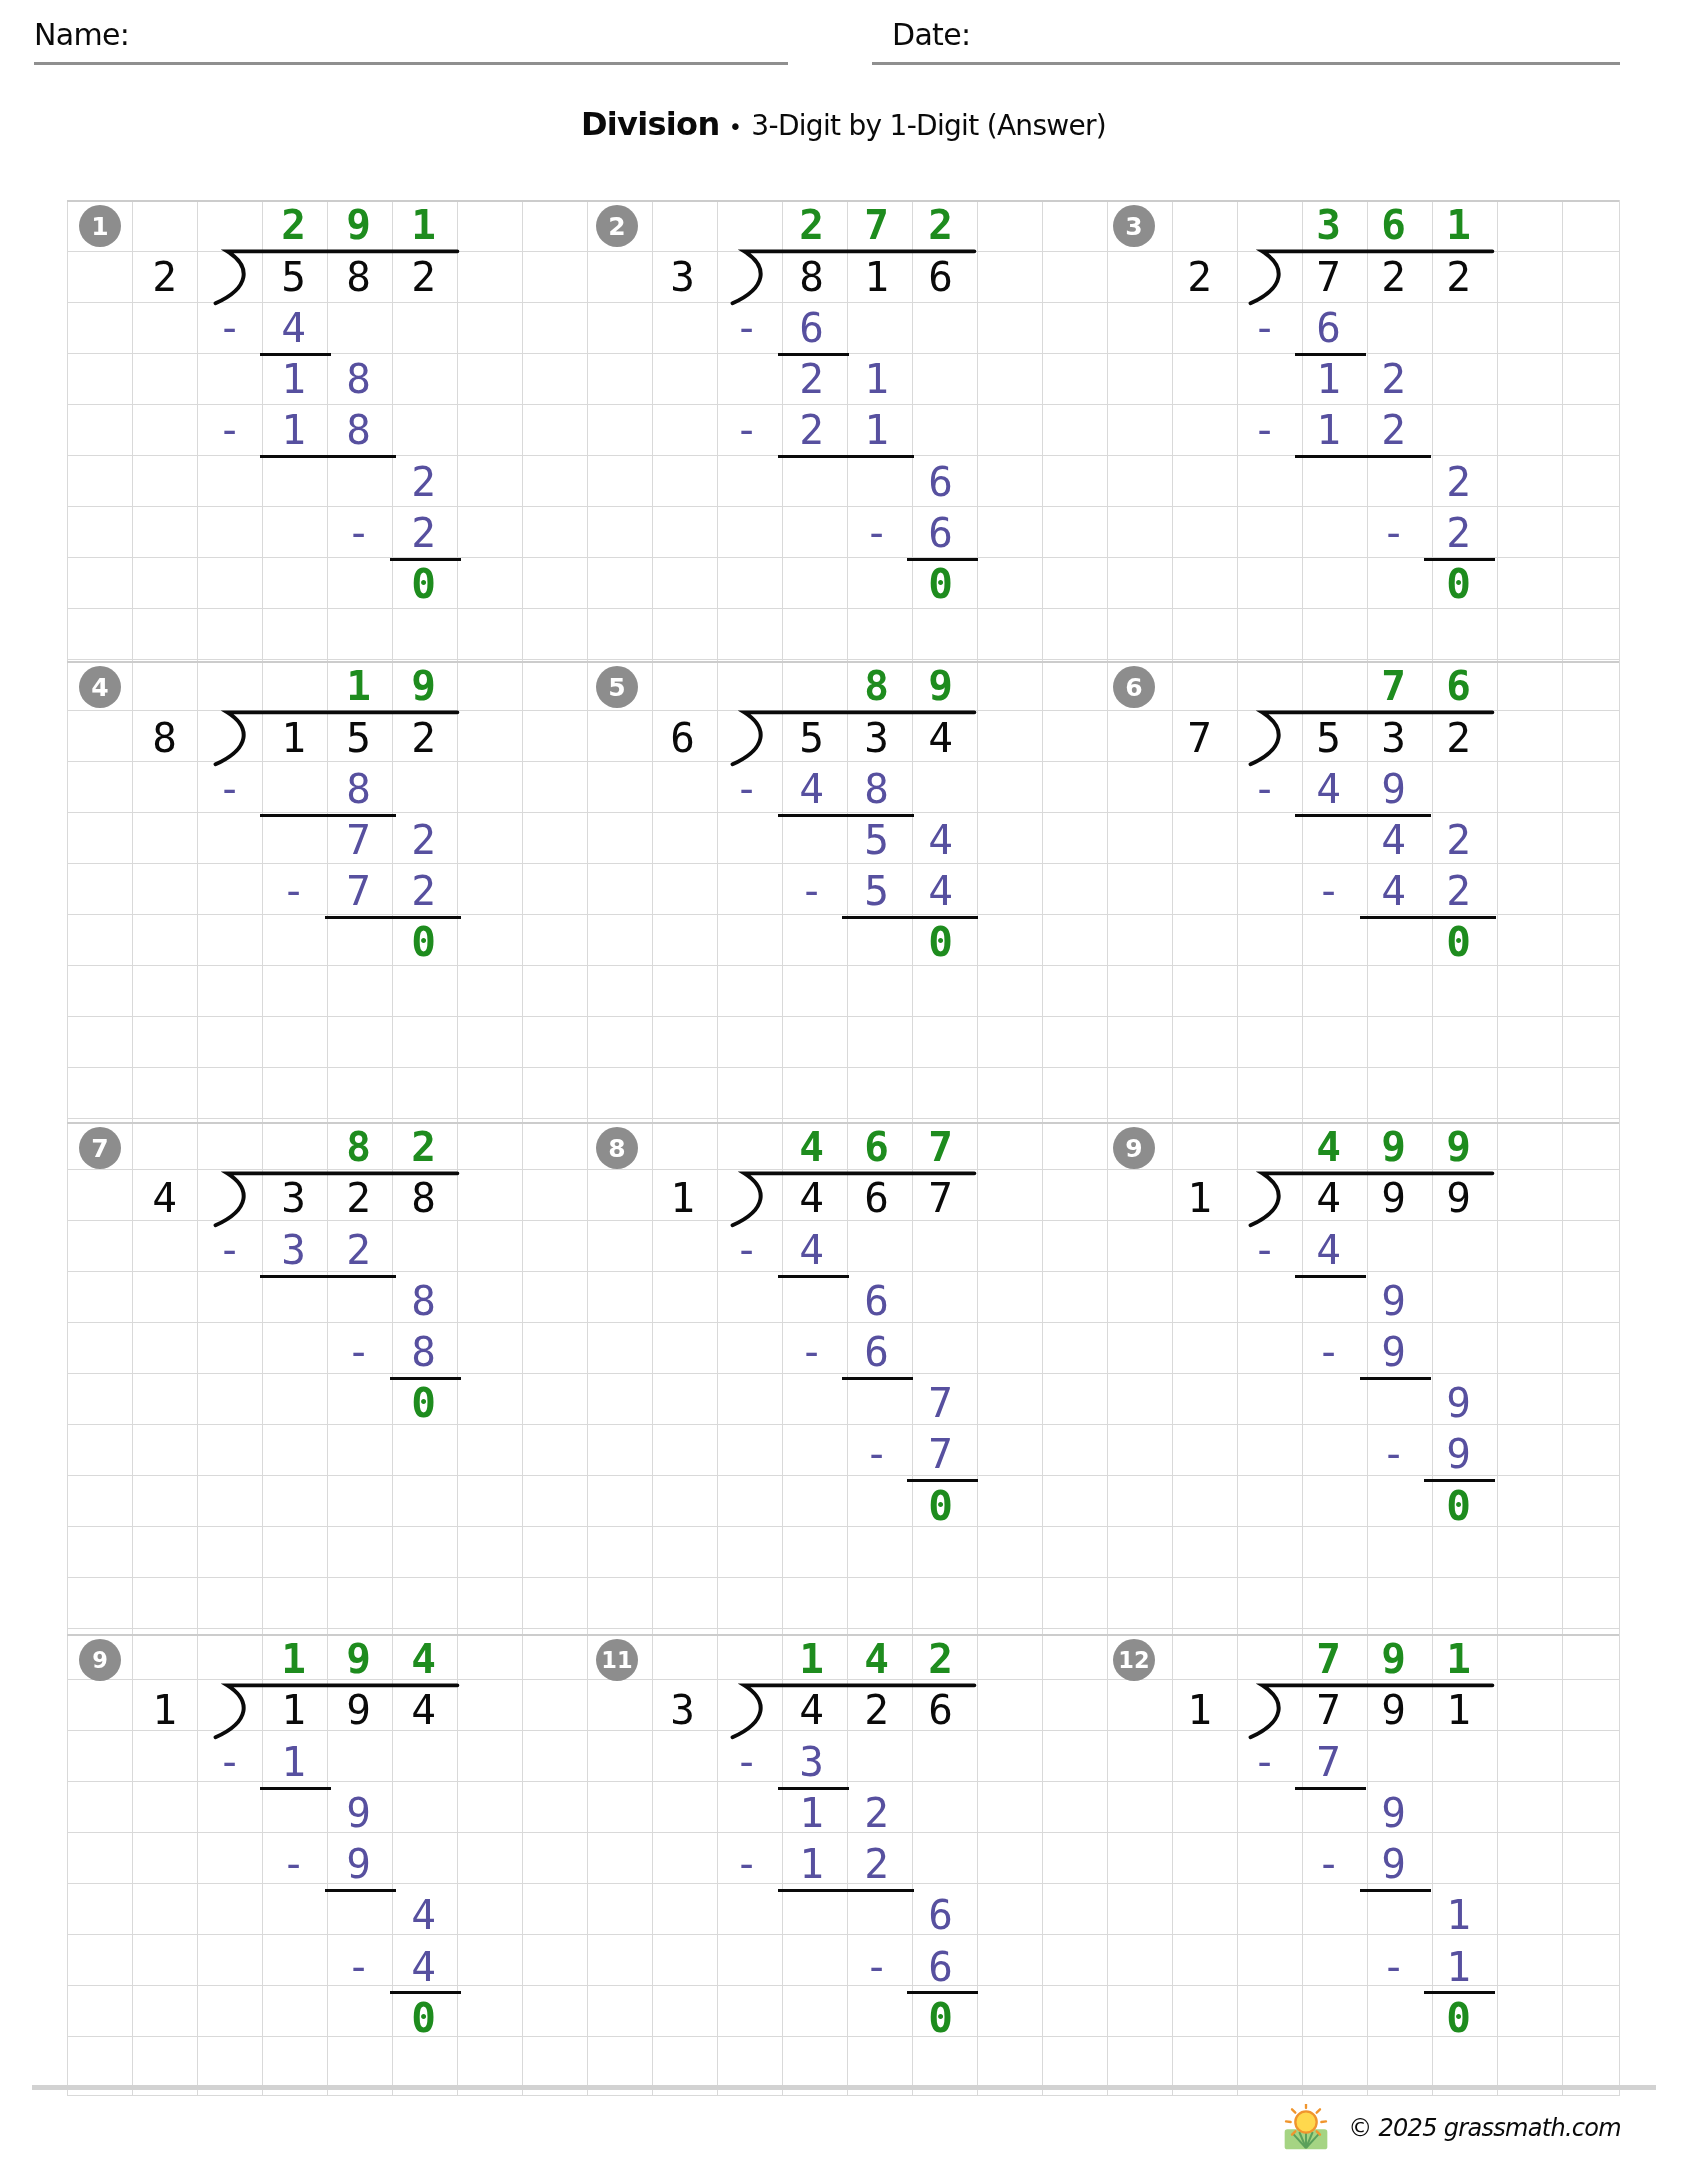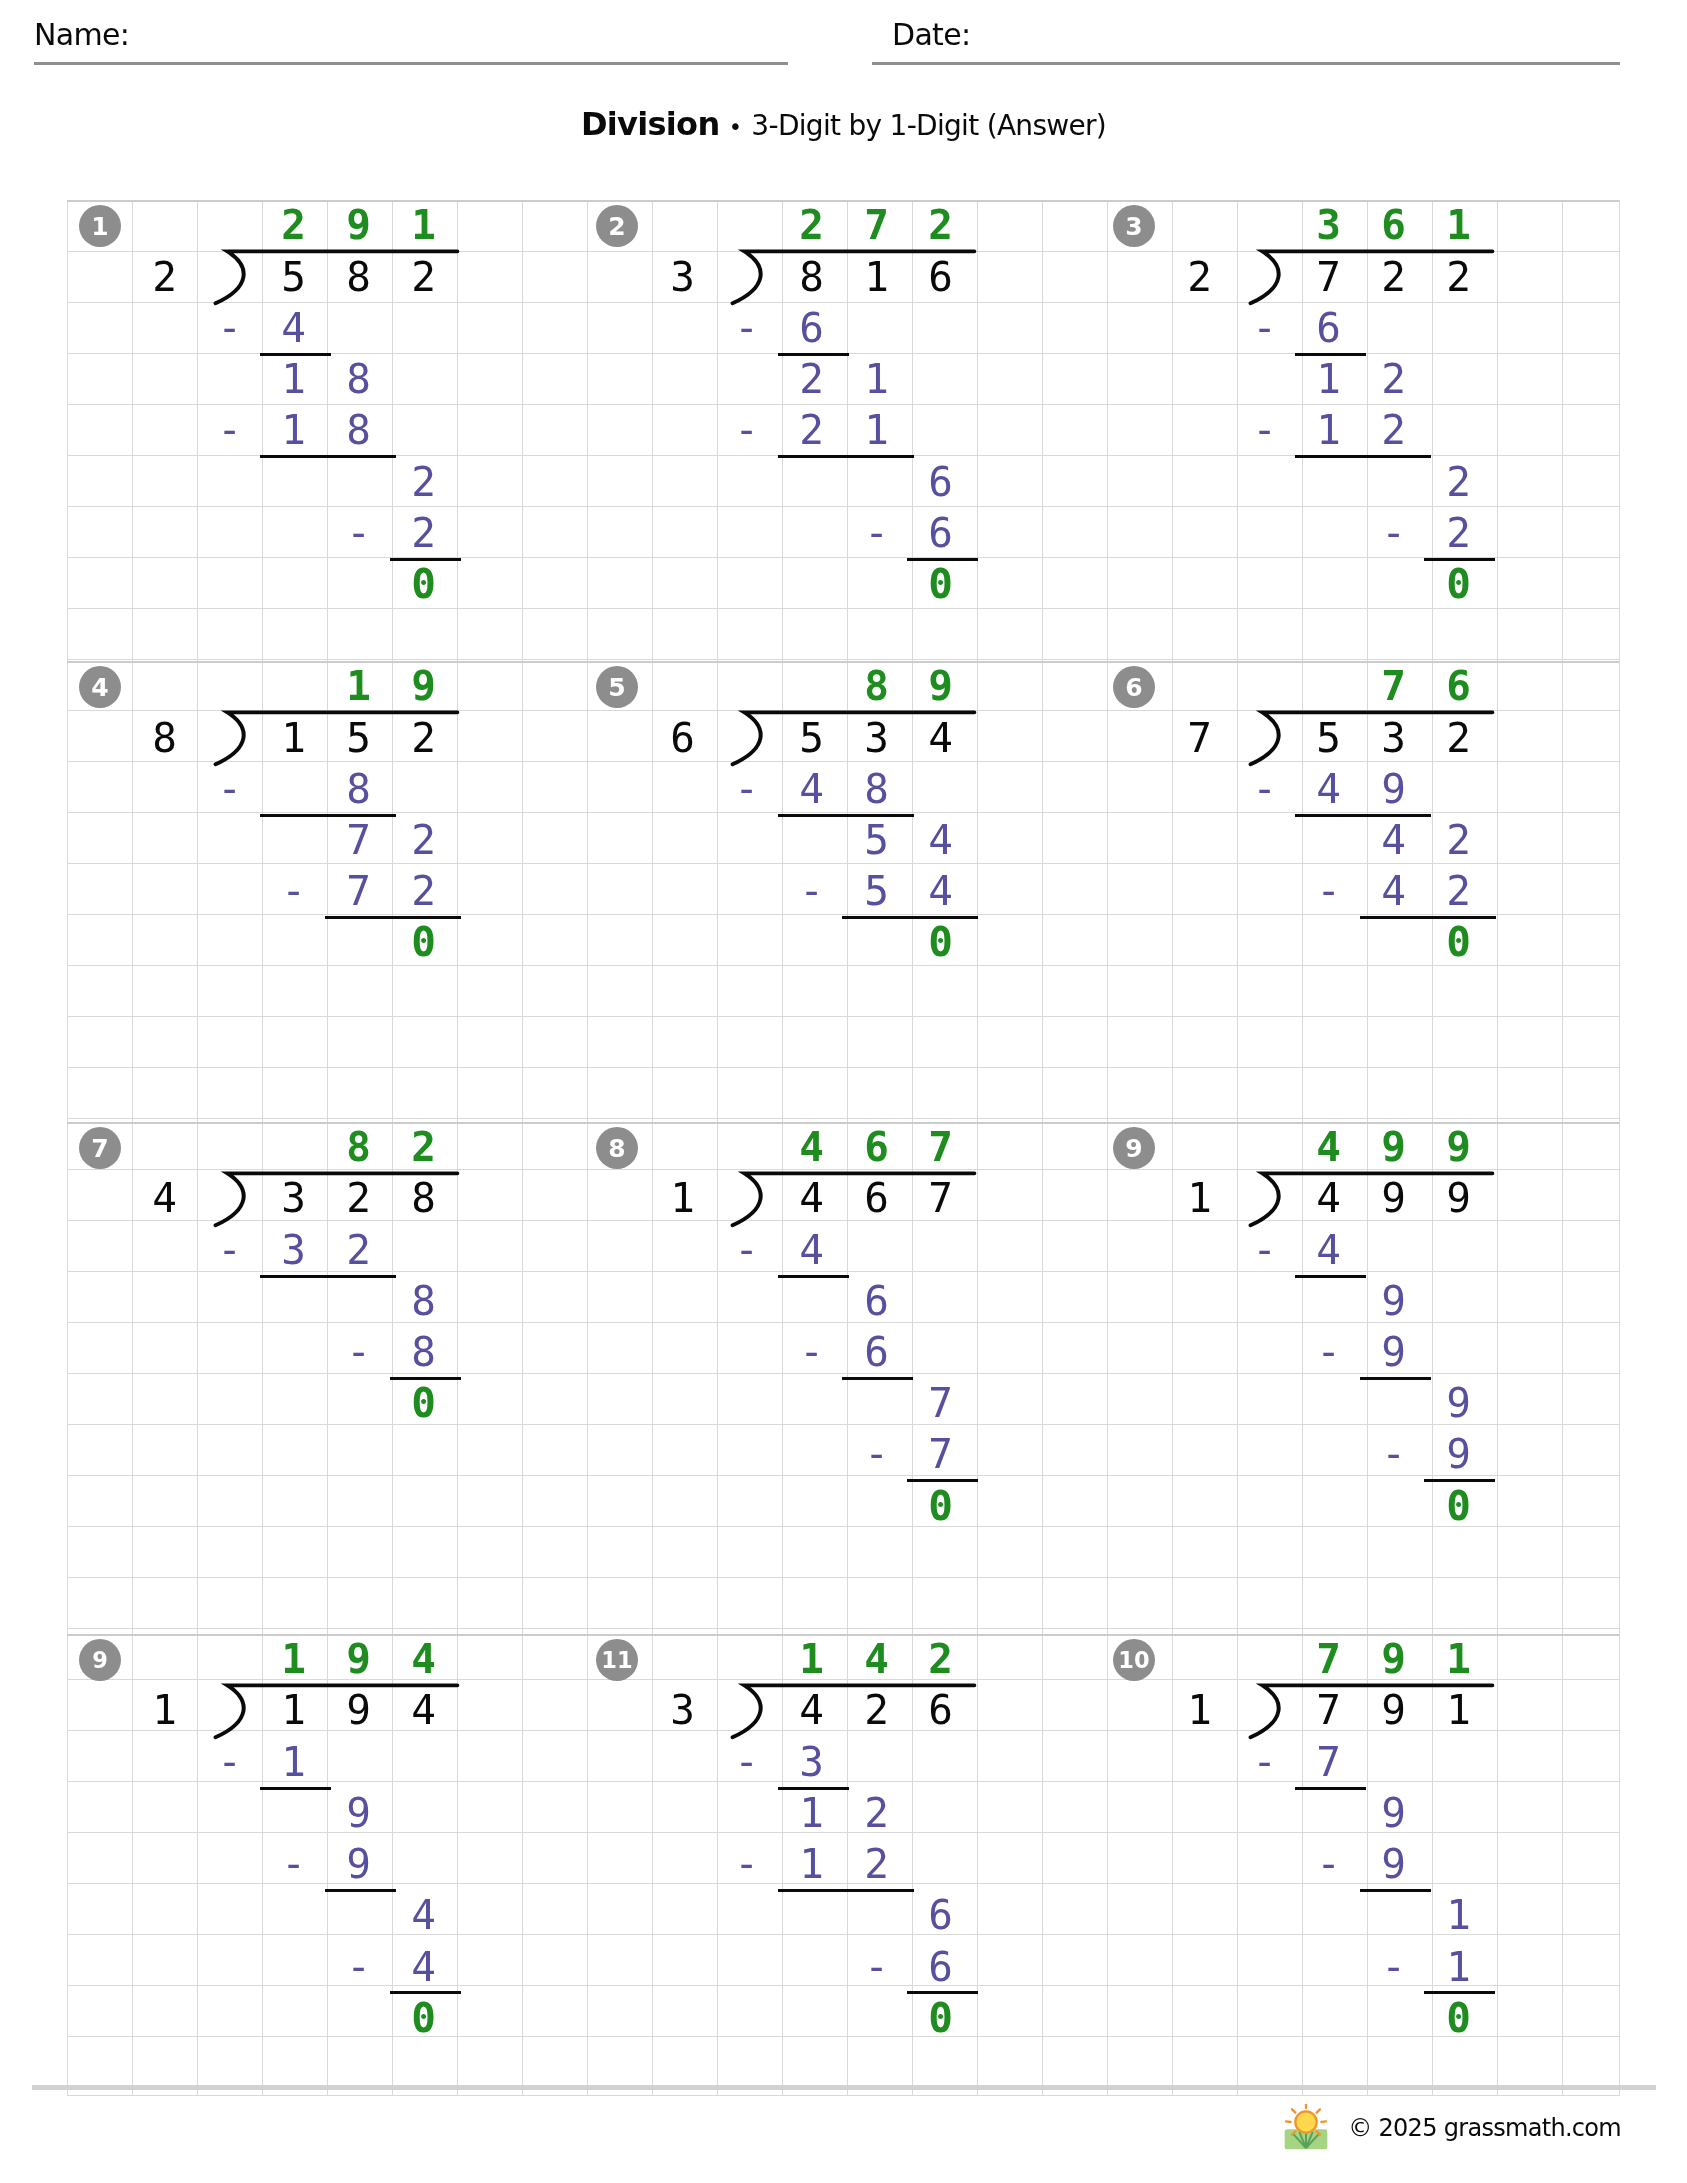--- a/index.html
+++ b/index.html
@@ -67,21 +67,21 @@
     position:absolute;top:2085px;left:32px;width:1624px;height:5.3px;
     background:#d2d2d2;
   }
   .footer-url{
     position:absolute;top:2114px;left:64px;
     font-size:22px;color:#0a0a0a;
     font-family:"DejaVu Sans", sans-serif;letter-spacing:-0.7px;
   }
   .footer-right{
     position:absolute;top:2104px;right:66px;
-    display:flex;align-items:center;gap:18.5px;
+    display:flex;align-items:center;gap:18.5px;font-style:italic;
   }
   .footer-copy{
     font-size:24px;color:#0a0a0a;
     font-family:"DejaVu Sans", sans-serif;letter-spacing:-0.7px;
   }
 </style>
 </head>
 <body>
 
 <div class="sheet" id="sheet">
@@ -347,21 +347,21 @@
       <div class="cell work" style="left: 844px; top: 1788px; width: 65px; height: 51px;">2</div>
       <div class="cell minus" style="left: 714px; top: 1839px; width: 65px; height: 51px;">-</div>
       <div class="cell work" style="left: 779px; top: 1839px; width: 65px; height: 51px;">1</div>
       <div class="cell work" style="left: 844px; top: 1839px; width: 65px; height: 51px;">2</div>
       <div class="subline" style="left: 778px; width: 136px; top: 1889px;"></div>
       <div class="cell work" style="left: 908px; top: 1890px; width: 65px; height: 51px;">6</div>
       <div class="cell minus" style="left: 844px; top: 1942px; width: 65px; height: 51px;">-</div>
       <div class="cell work" style="left: 908px; top: 1942px; width: 65px; height: 51px;">6</div>
       <div class="subline" style="left: 907px; width: 71px; top: 1991px;"></div>
       <div class="cell final" style="left: 908px; top: 1993px; width: 65px; height: 51px;">0</div>
-      <div class="badge" style="left: 1113px; top: 1639px; width: 42px; height: 42px; font-size: 22.5px;">10</div>
+      <div class="badge" style="left: 1113px; top: 1639px; width: 42px; height: 42px; font-size: 22.5px;">12</div>
       <div class="cell " style="left: 1167px; top: 1685px; width: 65px; height: 51px;">1</div>
       <div class="cell " style="left: 1296px; top: 1685px; width: 65px; height: 51px;">7</div>
       <div class="cell " style="left: 1361px; top: 1685px; width: 65px; height: 51px;">9</div>
       <div class="cell " style="left: 1426px; top: 1685px; width: 65px; height: 51px;">1</div>
       <div class="cell quot" style="left: 1296px; top: 1634px; width: 65px; height: 51px;">7</div>
       <div class="cell quot" style="left: 1361px; top: 1634px; width: 65px; height: 51px;">9</div>
       <div class="cell quot" style="left: 1426px; top: 1634px; width: 65px; height: 51px;">1</div>
       <svg width="263" height="58" class="bracket" style="left: 1232px; top: 1682px;" viewBox="0 0 397 87.3906">
         <path d="M393,5 L46,5 C82,28 80,60 28,83.4" fill="none" stroke="#0a0a0a" stroke-width="6" stroke-linecap="round"></path>
       </svg>

